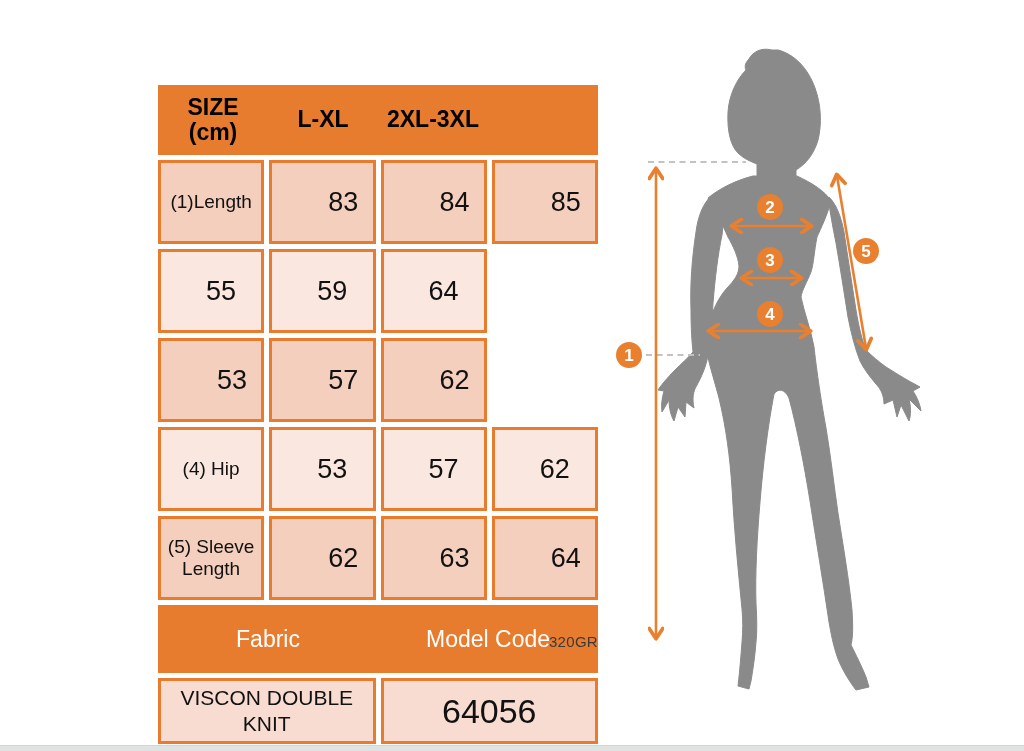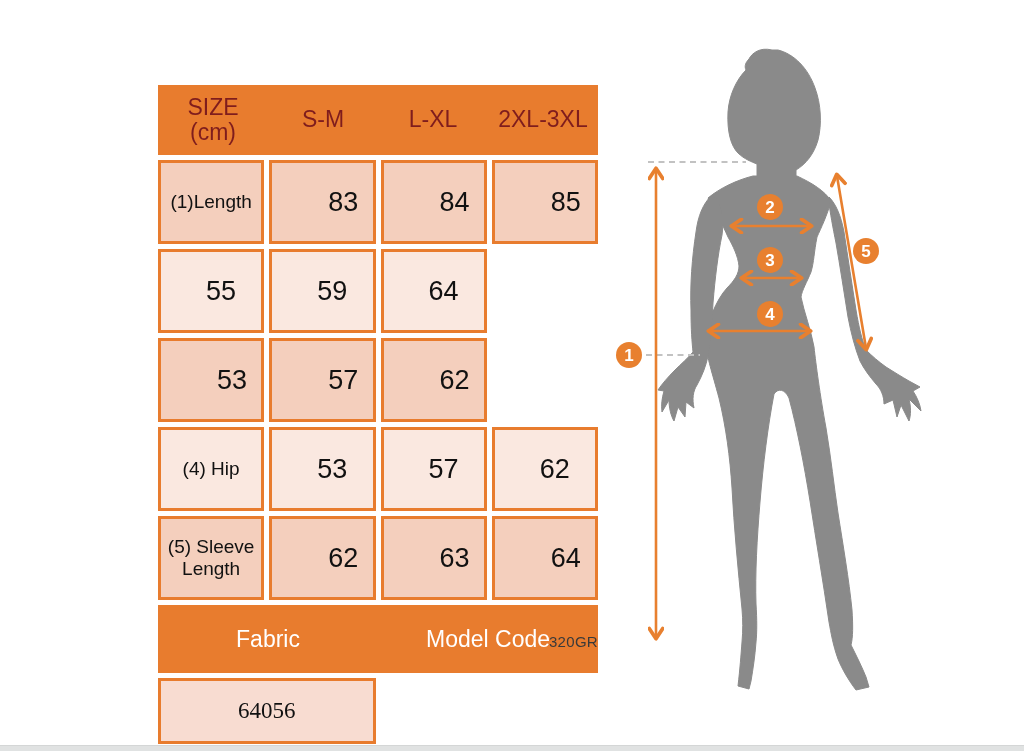--- a/index.html
+++ b/index.html
@@ -10,21 +10,21 @@
 
   
   .size-table { position:absolute; left:158px; top:85px; width:440px; }
 
   .thead {
     display:grid; grid-template-columns:1fr 1fr 1fr 1fr;
     background:#E87C2E; height:70px;
   }
   .thead .hcell {
     display:flex; align-items:center; justify-content:center;
-    color:#7f1d1d; font-weight:normal; font-size:23px; text-align:center; line-height:1.1;
+    color:#000000; font-weight:bold; font-size:23px; text-align:center; line-height:1.1;
   }
   .thead .hcell .wrapbox { max-width:78px; }
 
   .grid-row {
     display:grid; grid-template-columns:1fr 1fr 1fr 1fr;
     column-gap:5px; margin-top:5px;
   }
   .cell {
     box-sizing:border-box; height:84px;
     border:3px solid #E87C2E;
@@ -43,21 +43,21 @@
   .fabric-head .hcell {
     display:flex; align-items:center; justify-content:center;
     color:#ffffff; font-weight:normal; font-size:23px;
   }
   .fabric-row {
     display:grid; grid-template-columns:1fr 1fr;
     column-gap:5px; margin-top:5px;
   }
   .fabric-row .cell { height:66px; background:#F8DCD1; }
   .fabric-row .fabric-value { font-size:21px; line-height:1.25; padding:0 10px; }
-  .fabric-row .code-value   { font-size:23px;font-family:Liberation Serif, serif; }
+  .fabric-row .code-value   { font-size:34px; }
 
   .weight-note {
     position:absolute; left:158px; top:633px; width:440px;
     text-align:right; font-size:15px; color:#3a3a3a; letter-spacing:0.3px;
   }
 
   
   .figure-svg { position:absolute; left:600px; top:0; width:424px; height:751px; }
   .badge-num {
     font-family:"Liberation Sans", sans-serif;
@@ -74,21 +74,20 @@
 <body>
 
 <div class="stage">
 
   <div class="size-table">
 
     <div class="thead">
       <div class="hcell">
         <div class="wrapbox">SIZE (cm)</div>
       </div>
-      <div class="hcell">S-M</div>
       <div class="hcell">L-XL</div>
       <div class="hcell">2XL-3XL</div>
     </div>
 
     <div class="grid-row row-dark">
       <div class="cell label">(1)Length</div>
       <div class="cell value">83</div>
       <div class="cell value">84</div>
       <div class="cell value">85</div>
     </div>
@@ -118,20 +117,21 @@
       <div class="cell value">63</div>
       <div class="cell value">64</div>
     </div>
 
     <div class="fabric-head">
       <div class="hcell">Fabric</div>
       <div class="hcell">Model Code</div>
     </div>
 
     <div class="fabric-row">
+      <div class="cell fabric-value">VISCON DOUBLE KNIT</div>
       <div class="cell code-value">64056</div>
     </div>
 
   </div>
 
   <div class="weight-note">320GR</div>
 
   <svg class="figure-svg" viewBox="600 0 424 751" xmlns="http://www.w3.org/2000/svg">
     <defs>
       <marker id="arr" viewBox="0 0 10 10" refX="6.5" refY="5" markerWidth="6.5" markerHeight="6.5" orient="auto-start-reverse">

